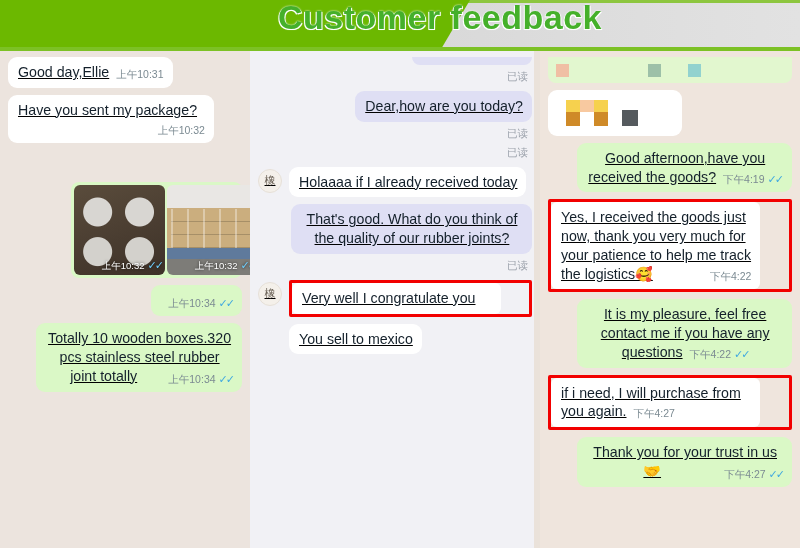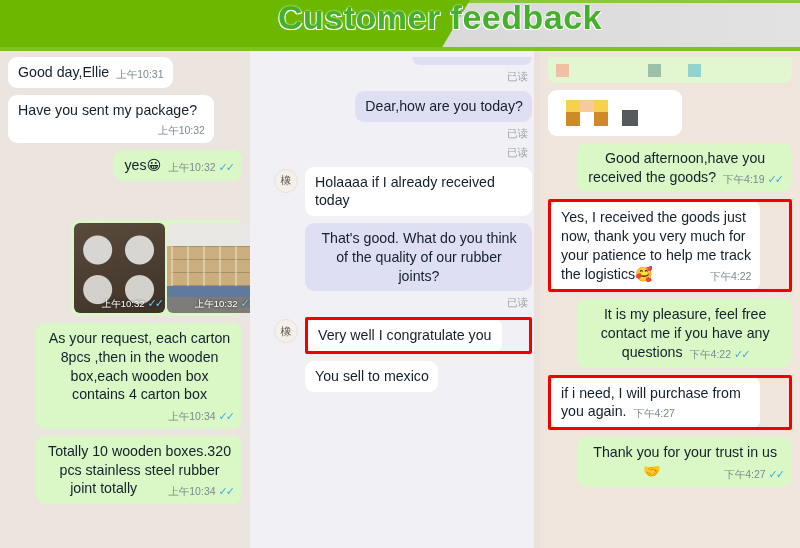--- a/index.html
+++ b/index.html
@@ -39,32 +39,32 @@
     background: #7cc125;
   }
 
   
   .columns {
     position: absolute; left: 0; top: 51px; width: 800px; height: 497px;
     display: flex;
   }
   .col { position: relative; height: 497px; overflow: hidden; }
   .col-left   { width: 250px; background: #ece4de; }
-  .col-mid    { width: 290px; background: #f1f1f5; padding-left: 16px; }
+  .col-mid    { width: 290px; background: #f1f1f5; }
   .col-right  { width: 260px; background: #efe5dd; }
 
   .col-mid::after{
     content:""; position:absolute; right:0; top:0; width:6px; height:100%;
     background:#eae2da;
   }
 
   .stack { position: relative; padding: 6px 8px; }
 
   
-  .row { display: flex; margin-bottom: 7px; }
+  .row { display: flex; margin-bottom: 7px; text-decoration: underline; }
   .row.left  { justify-content: flex-start; }
   .row.right { justify-content: flex-end; text-align: center; }
 
   .bubble {
     position: relative;
     max-width: 88%;
     padding: 6px 9px 6px 10px;
     border-radius: 9px;
     font-size: 14.2px;
     line-height: 1.32;
@@ -172,40 +172,37 @@
   <div class="columns">
     <div class="col col-left" id="col-left">
         <div class="stack" id="stack-left">
           <div class="row left">
             <div class="bubble b-white"><span>Good day,Ellie</span><span class="ts meta-tail">上午10:31</span></div>
           </div>
           <div class="row left">
             <div class="bubble b-white"><span>Have you sent my package?</span><span class="ts meta-tail meta-inline">上午10:32</span><div style="clear: both; height: 0px;"></div></div>
           </div>
           <div class="row right">
-            <div class="bubble b-green"><span>yes😀</span><span class="ts meta-tail">上午10:32<span class="ticks">✓✓</span></span></div>
-          </div>
-          <div class="row right">
             <div class="photo-grid">
               <div class="photo ph-flanges">
                 <span class="pts">上午10:32<span class="ticks">✓✓</span></span>
               </div>
               <div class="photo ph-boxes">
                 <span class="pts">上午10:32<span class="ticks">✓✓</span></span>
               </div>
               <div class="photo ph-truck">
                 <span class="pts">上午10:32<span class="ticks">✓✓</span></span>
               </div>
               <div class="photo ph-crate">
                 <span class="pts">上午10:32<span class="ticks">✓✓</span></span>
               </div>
             </div>
           </div>
           <div class="row right">
-            <div class="bubble b-green"><span>As your request, each carton 8pcs ,then in the wooden box,each wooden box contains 4 carton box</span><span class="ts meta-tail meta-inline">上午10:34<span class="ticks">✓✓</span></span><div style="clear: both; height: 0px;"></div></div>
+            <div class="bubble b-green"><span class="ts meta-tail meta-inline">上午10:34<span class="ticks">✓✓</span></span><div style="clear: both; height: 0px;"></div></div>
           </div>
           <div class="row right">
             <div class="bubble b-green"><span>Totally 10 wooden boxes.320 pcs stainless steel rubber joint totally</span><span class="ts meta-tail meta-inline">上午10:34<span class="ticks">✓✓</span></span><div style="clear: both; height: 0px;"></div></div>
           </div>
         </div>
       </div>
     <div class="col col-mid" id="col-mid">
         <div class="stack" id="stack-mid">
           <div class="row right">
             <div class="bubble b-lav" style="height: 8px; padding: 0px; width: 120px; border-radius: 0px 0px 9px 9px;"></div>

